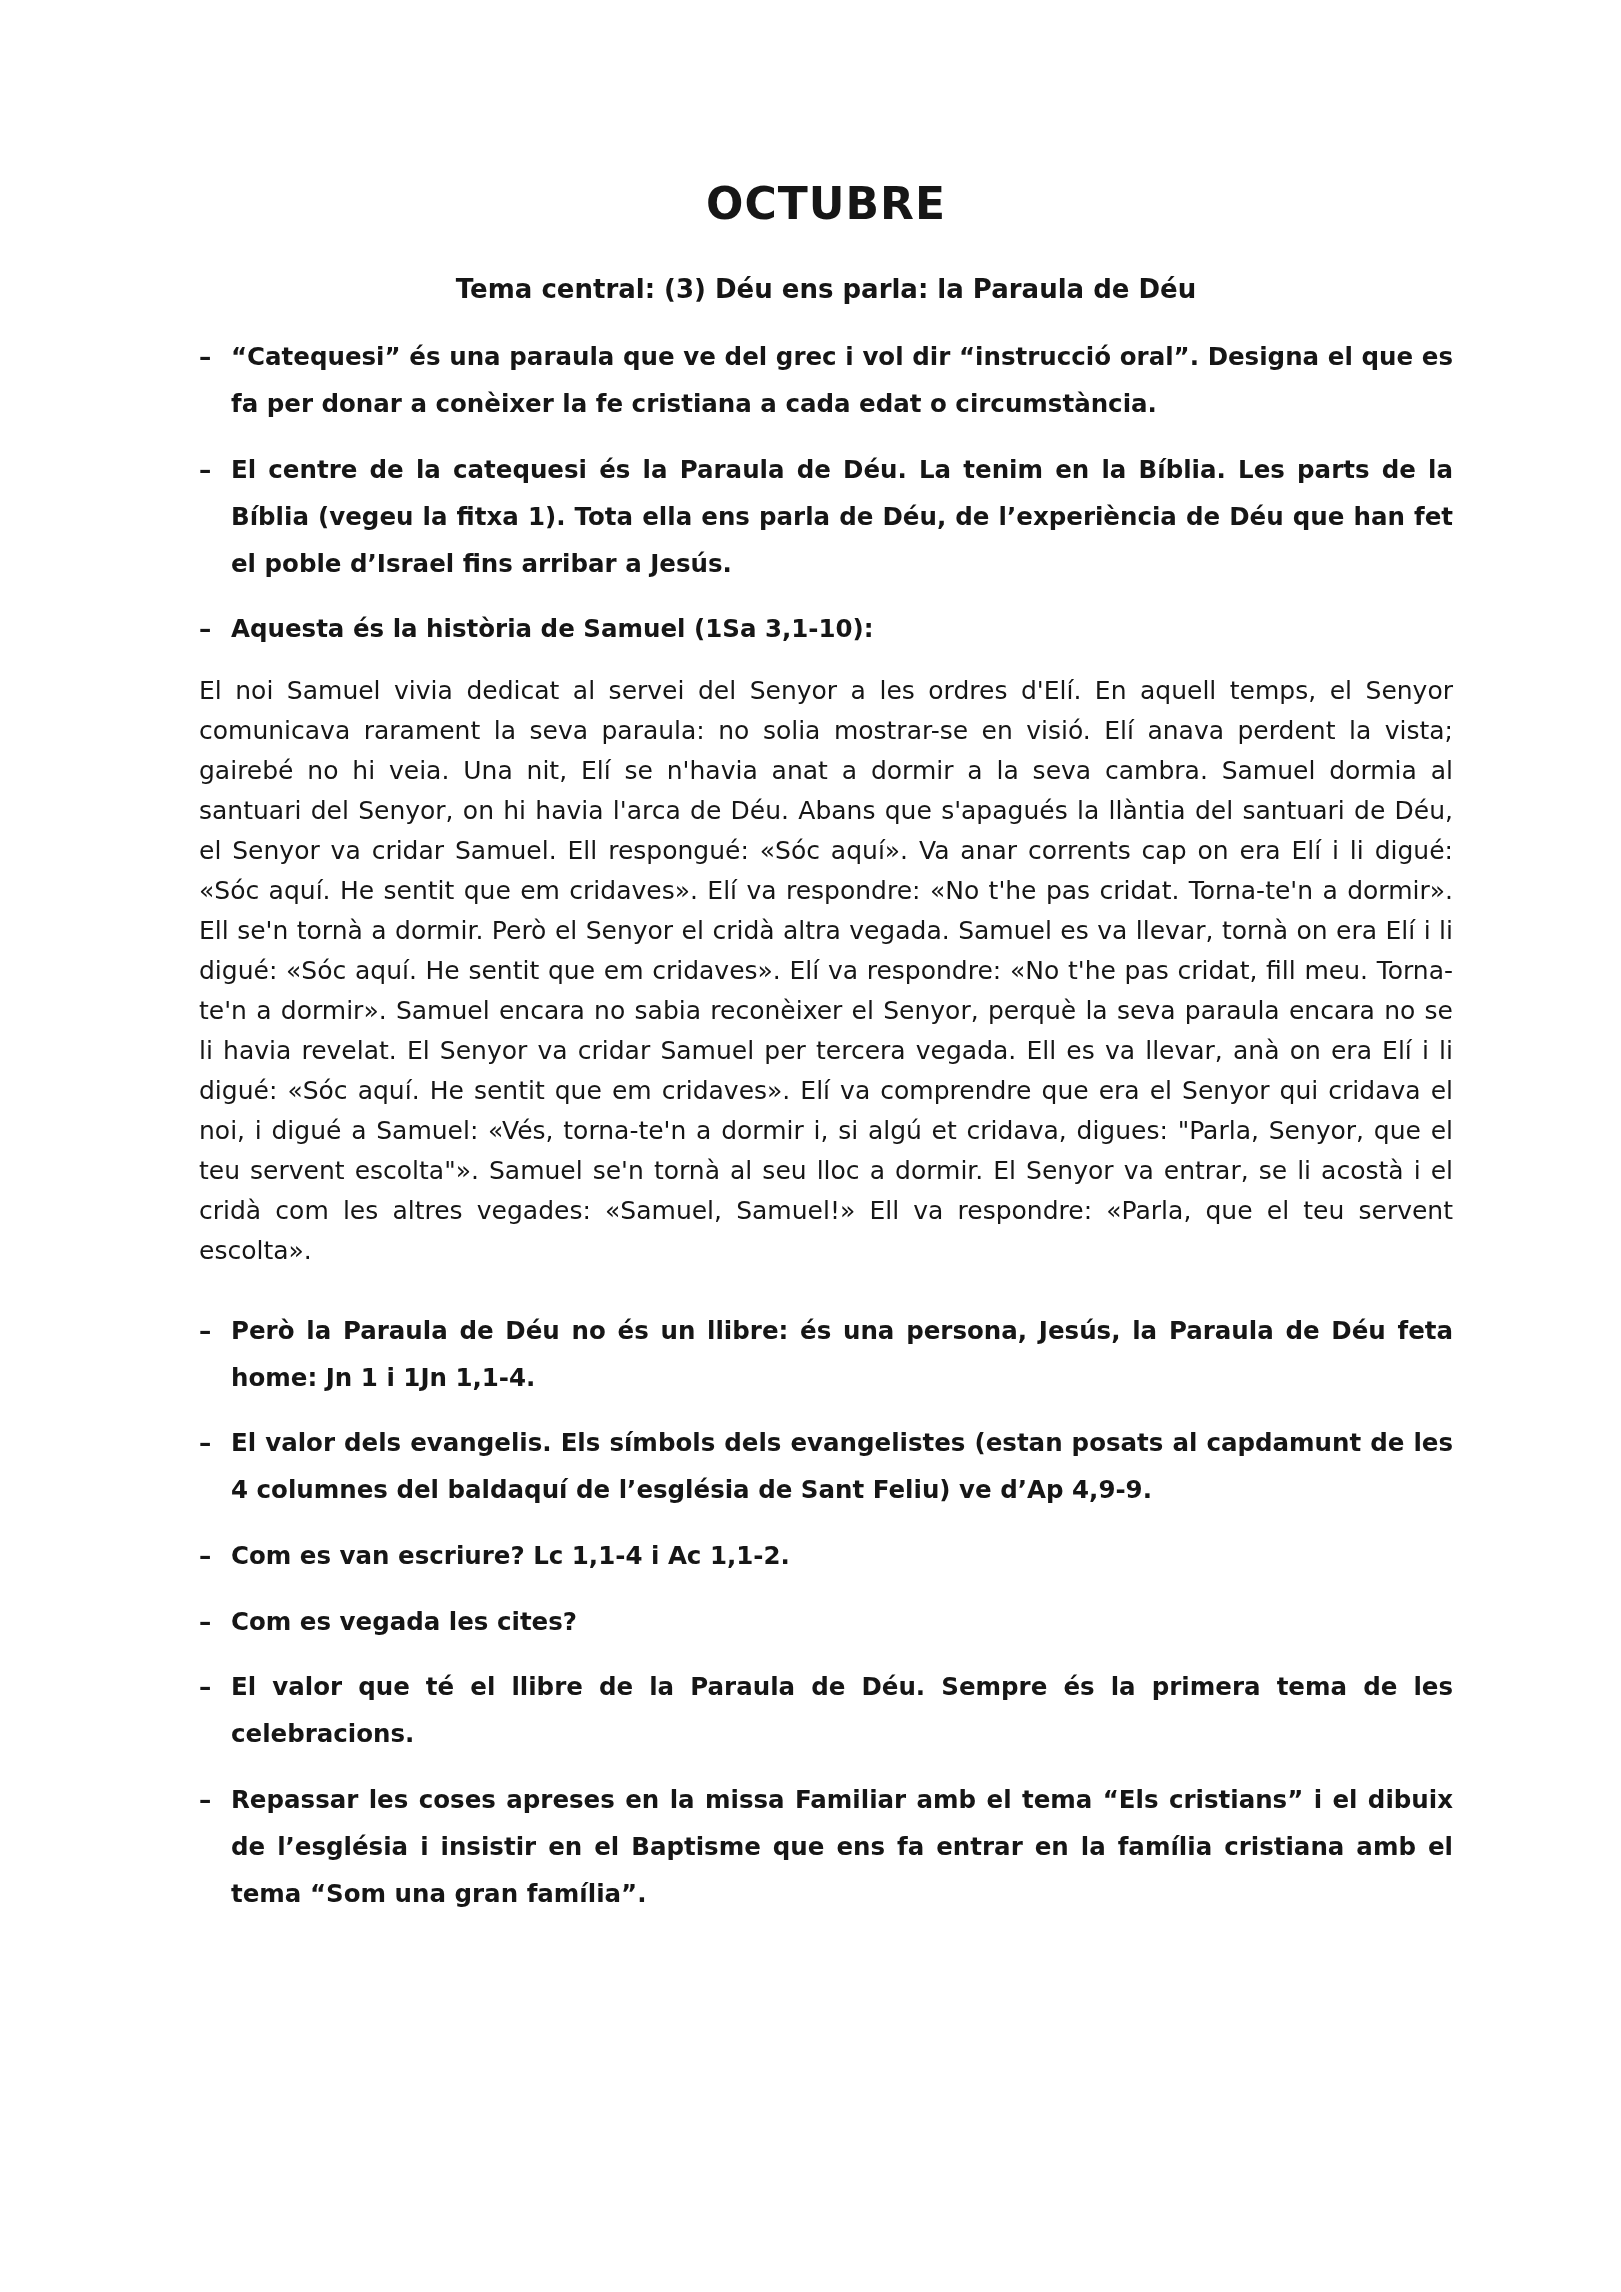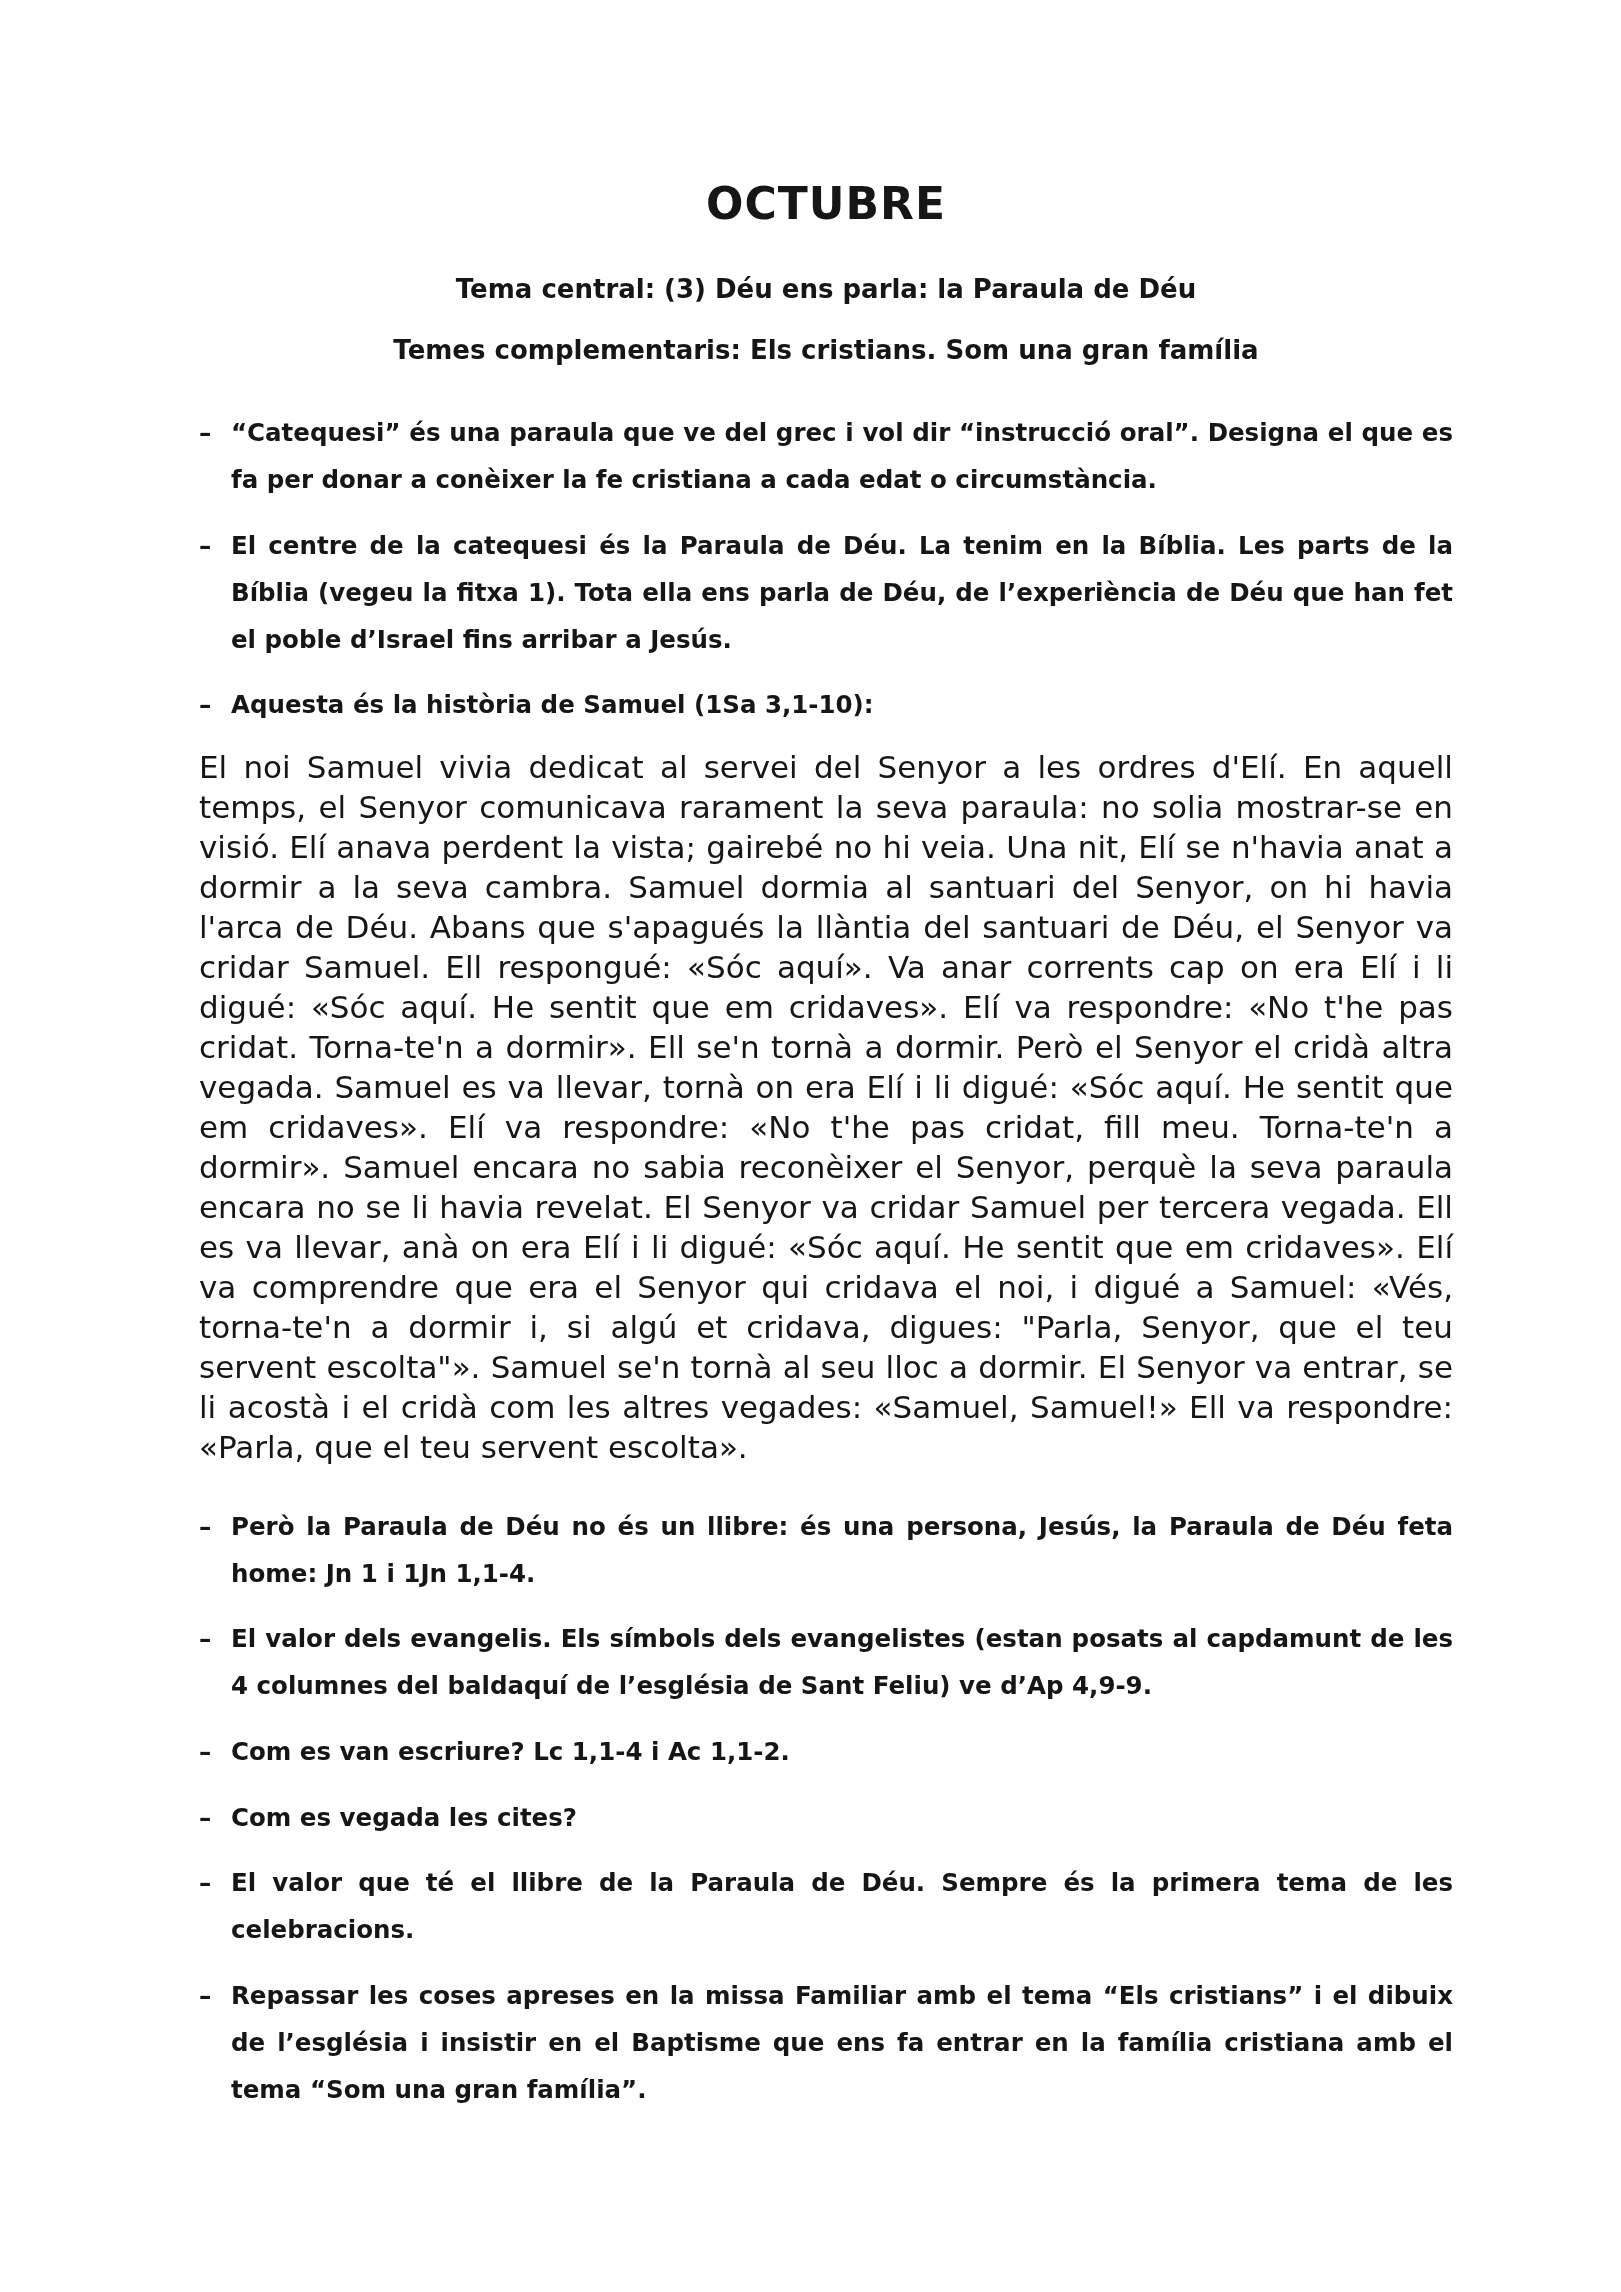--- a/index.html
+++ b/index.html
@@ -53,36 +53,35 @@
     flex: 0 0 32px;
     width: 32px;
     font-weight: bold;
   }
   ul.bullets .btext {
     flex: 1 1 auto;
     text-align: justify;
     font-weight: bold;
   }
   .scripture {
-    font-size: 31px;
+    font-size: 25px;
     line-height: 40px;
     text-align: justify;
     margin: 14.7px 0 36px 0;
   }
 </style>
 </head>
 <body>
 
 <div class="page">
 
   <h1 class="doc-title">OCTUBRE</h1>
 
   <h2 class="doc-subtitle">Tema central: (3) Déu ens parla: la Paraula de Déu</h2>
 
-  <h2 class="doc-subtitle last">Temes complementaris: Els cristians. Som una gran família</h2>
 
   <ul class="bullets">
 
   <li>
       <span class="marker">–</span>
       <span class="btext">“Catequesi” és una paraula que ve del grec i vol dir “instrucció oral”. Designa el que es fa per donar a conèixer la fe cristiana a cada edat o circumstància.</span>
     </li>
       <li>
       <span class="marker">–</span>
       <span class="btext">El centre de la catequesi és la Paraula de Déu. La tenim en la Bíblia. Les parts de la Bíblia (vegeu la fitxa 1). Tota ella ens parla de Déu, de l’experiència de Déu que han fet el poble d’Israel fins arribar a Jesús.</span>

